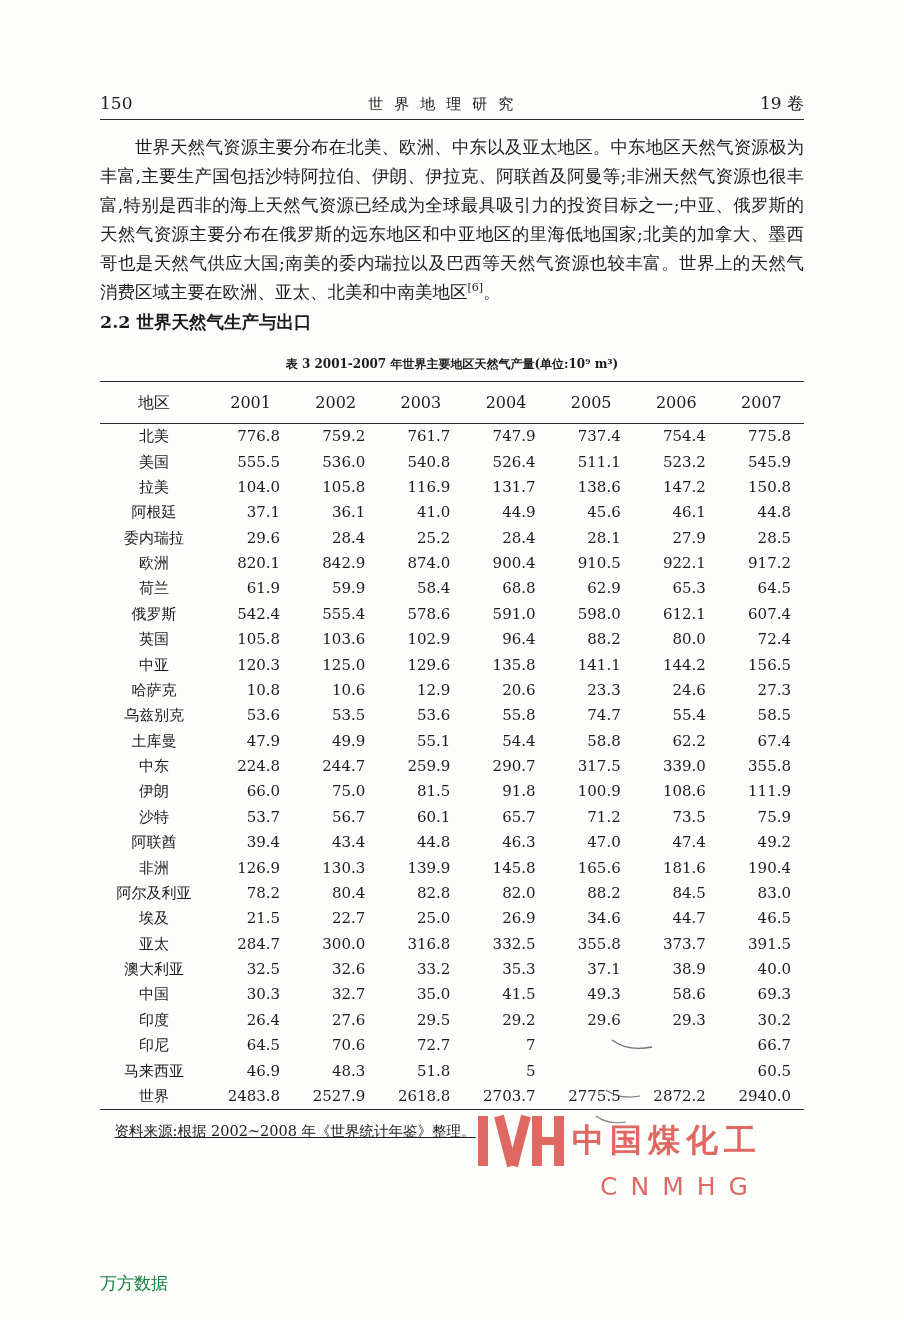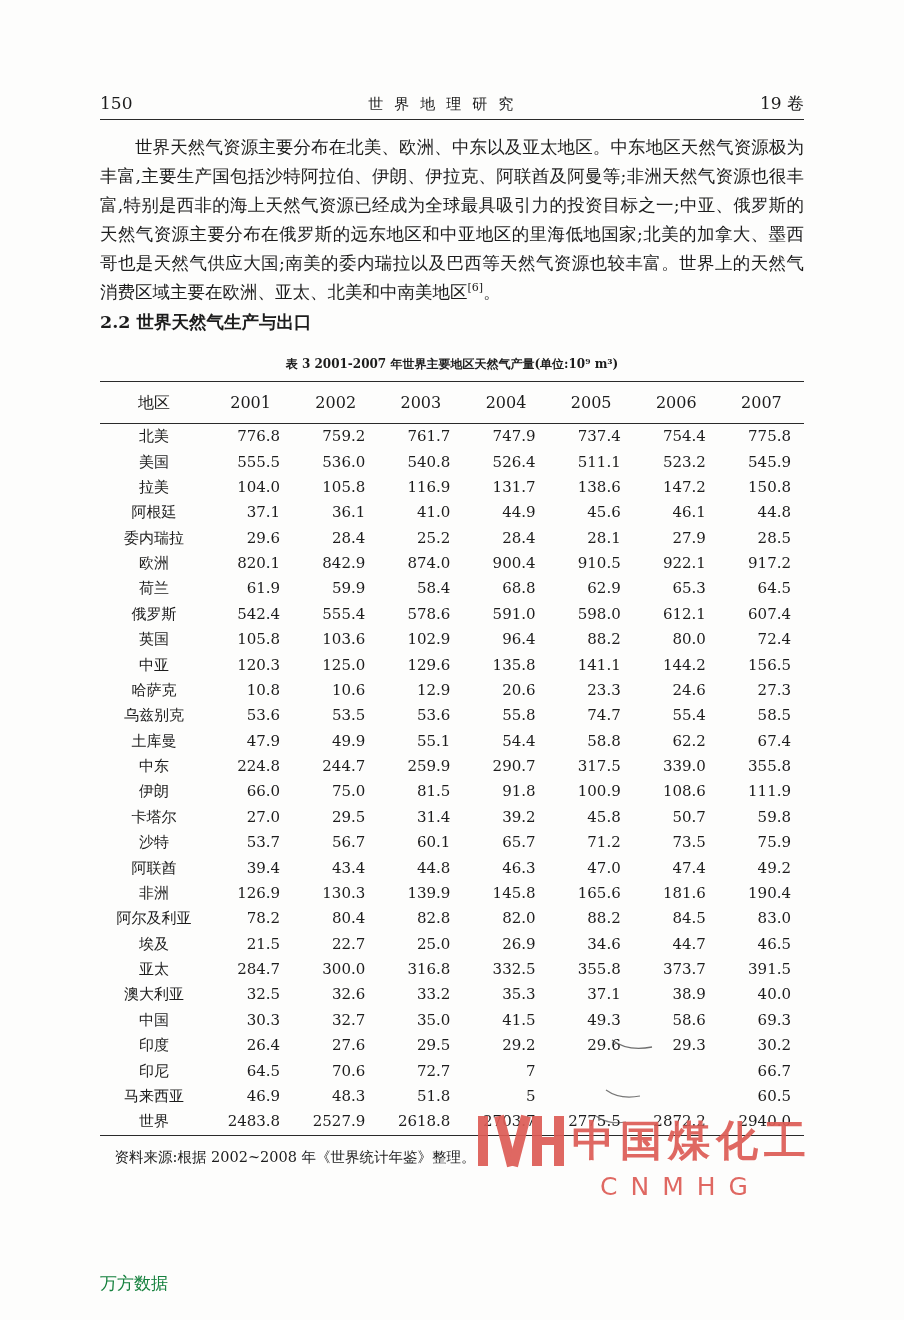--- a/index.html
+++ b/index.html
@@ -38,32 +38,32 @@
   }
   table.data-table thead tr{border-bottom:1px solid #2a2a2a;}
   table.data-table th{
     font-weight:normal;padding:6px 0;text-align:center;font-size:16px;
   }
   table.data-table th.region-col{width:108px;}
   table.data-table td{padding:3.2px 0;line-height:19px;}
   td.region-cell{text-align:center;}
   td.num-cell{text-align:right;padding-right:13px !important;}
   .source-note{
-    margin-top:11px;font-size:14.5px;text-indent:1em;line-height:20px;
+    margin-top:11px;font-size:14.5px;text-indent:1em;line-height:20px;text-decoration:underline;
   }
   .page-footer{
     position:absolute;left:100px;top:1272px;font-size:17px;color:#15803d;
   }
   .watermark{
     position:absolute;left:476px;top:1112px;z-index:3;
     color:#dd5c55;opacity:0.92;pointer-events:none;
   }
   .watermark-row{display:flex;align-items:center;}
   .watermark-cn{
-    font-size:42px;font-weight:bold;letter-spacing:6px;margin-left:8px;
+    font-size:32px;font-weight:bold;letter-spacing:6px;margin-left:8px;
     font-family:"DejaVu Sans","Liberation Sans",sans-serif;
   }
   .watermark-en{
     font-size:25px;letter-spacing:13px;margin-left:124px;margin-top:2px;
     font-family:"DejaVu Sans","Liberation Sans",sans-serif;
   }
   .artifact-layer{
     position:absolute;top:0;left:0;width:904px;height:1320px;
     pointer-events:none;z-index:2;
   }
@@ -242,30 +242,20 @@
         </tr>
         <tr>
           <td class="region-cell">伊朗</td>
           <td class="num-cell">66.0</td>
           <td class="num-cell">75.0</td>
           <td class="num-cell">81.5</td>
           <td class="num-cell">91.8</td>
           <td class="num-cell">100.9</td>
           <td class="num-cell">108.6</td>
           <td class="num-cell">111.9</td>
-        </tr>
-        <tr>
-          <td class="region-cell">卡塔尔</td>
-          <td class="num-cell">27.0</td>
-          <td class="num-cell">29.5</td>
-          <td class="num-cell">31.4</td>
-          <td class="num-cell">39.2</td>
-          <td class="num-cell">45.8</td>
-          <td class="num-cell">50.7</td>
-          <td class="num-cell">59.8</td>
         </tr>
         <tr>
           <td class="region-cell">沙特</td>
           <td class="num-cell">53.7</td>
           <td class="num-cell">56.7</td>
           <td class="num-cell">60.1</td>
           <td class="num-cell">65.7</td>
           <td class="num-cell">71.2</td>
           <td class="num-cell">73.5</td>
           <td class="num-cell">75.9</td>

